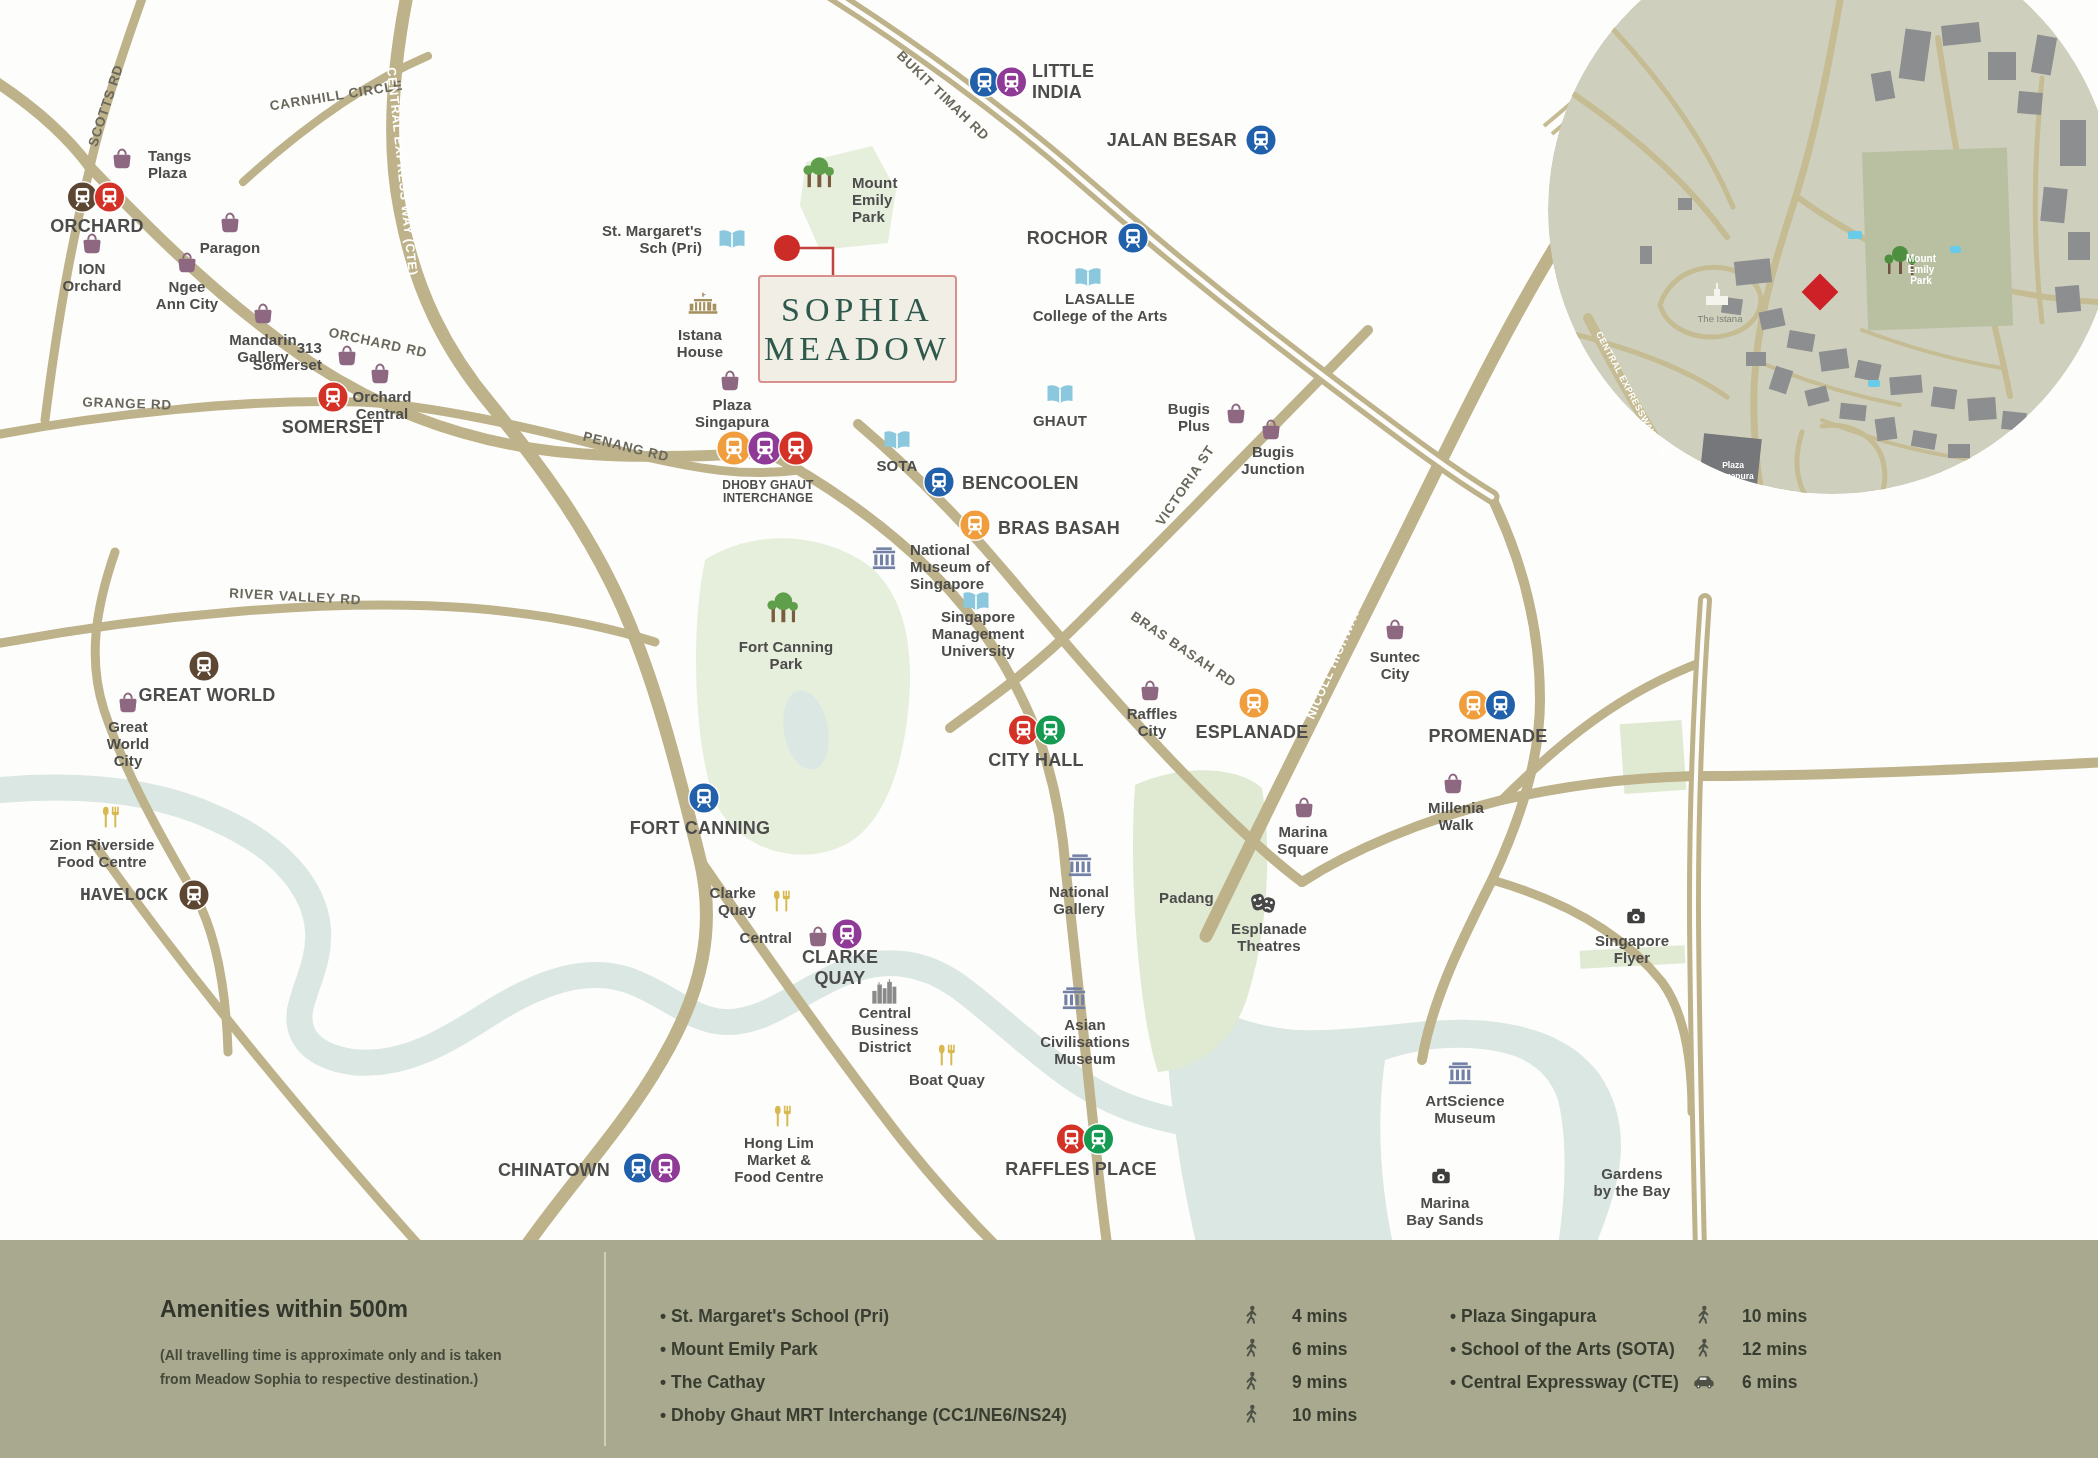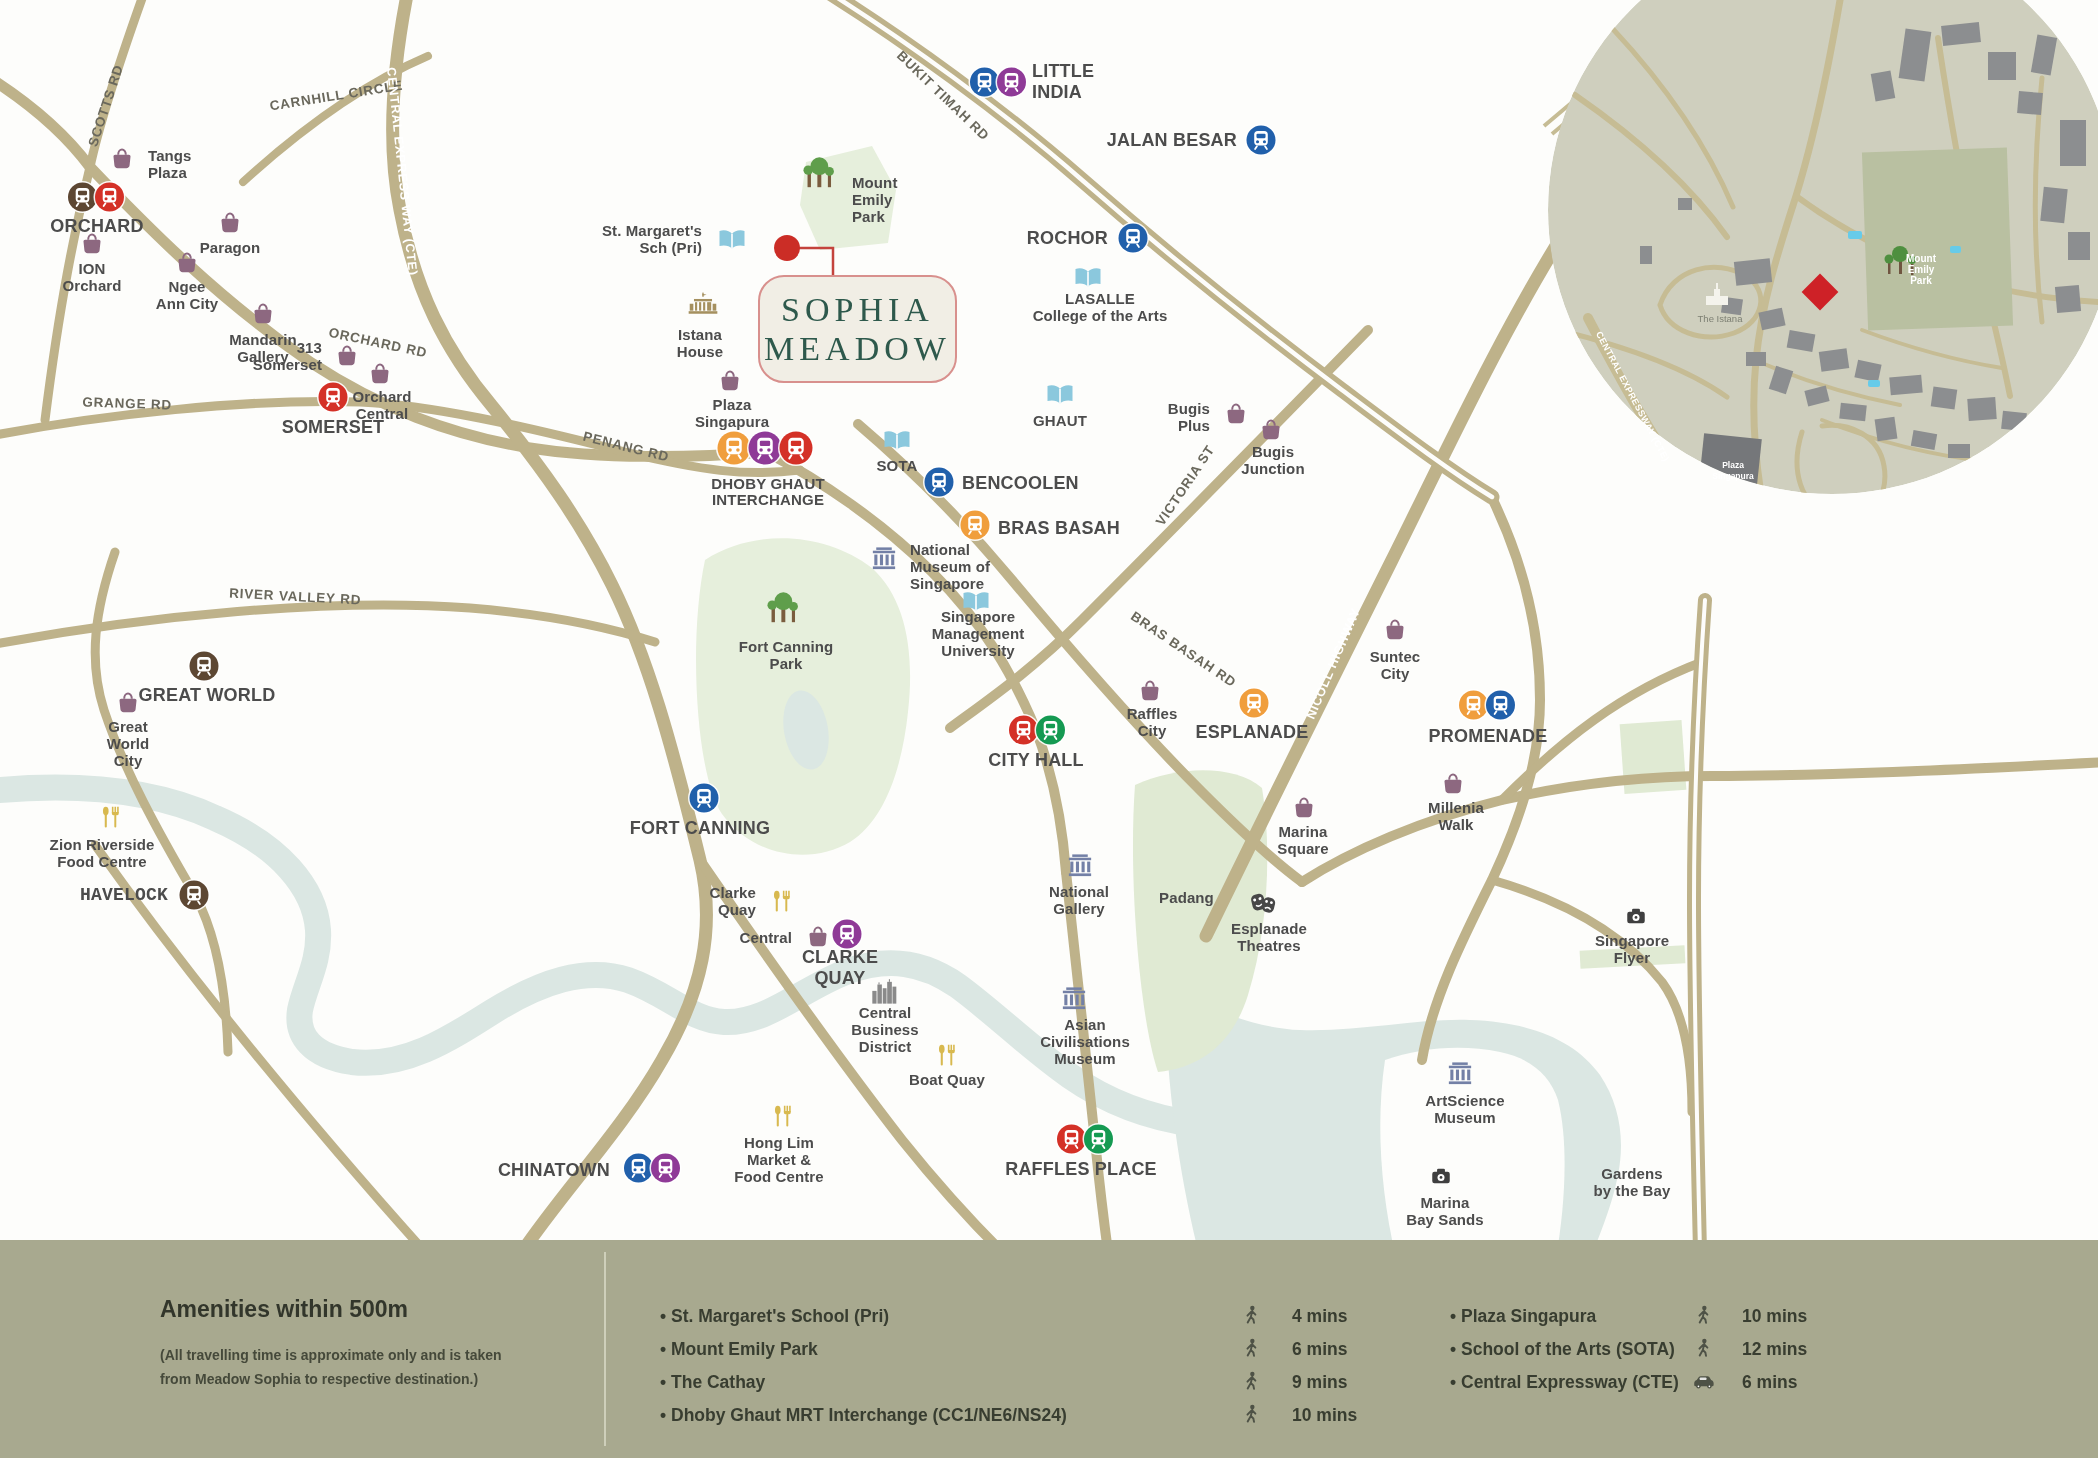--- a/index.html
+++ b/index.html
@@ -15,24 +15,24 @@
   .al-l{transform:translate(-100%,-50%);text-align:right;}
   .al-r{transform:translate(0,-50%);text-align:left;}
   .stn-row{position:absolute;transform:translate(-50%,-50%);display:flex;}
   .stn-c{width:29px;height:29px;border-radius:50%;margin-right:-2px;line-height:0;
          box-shadow:0 0 0 1.5px rgba(255,255,255,.9);}
   .stn-c svg{width:29px;height:29px;}
   .stn-big .stn-c{width:33px;height:33px;}
   .stn-big .stn-c svg{width:33px;height:33px;}
   .slabel{position:absolute;font-size:18px;font-weight:700;color:#4c4c4c;line-height:1.15;
           white-space:pre;letter-spacing:.2px;}
-  .slabel.big{font-size:15px;line-height:1.05;}
+  .slabel.big{font-size:12px;line-height:1.05;}
   
   #project-box{position:absolute;left:758px;top:275px;width:199px;height:108px;box-sizing:border-box;
-    background:#f1eee5;border:2.5px solid #d8908d;border-radius:26px;display:flex;flex-direction:column;
+    background:#f1eee5;border:2.5px solid #d8908d;border-radius:4px;display:flex;flex-direction:column;
     align-items:center;justify-content:center;}
   #project-box .pl{font-family:"Liberation Serif",serif;font-size:34px;letter-spacing:5px;
     color:#2e594c;line-height:1.15;}
   
   #panel{position:absolute;left:0;top:1240px;width:2098px;height:218px;background:#a8a98f;}
   #panel-divider{position:absolute;left:604px;top:1252px;width:2px;height:194px;background:rgba(253,252,240,.45);}
   #amen-heading{position:absolute;left:160px;top:1296px;font-size:23px;font-weight:700;color:#32362b;}
   #amen-note{position:absolute;left:160px;top:1344px;font-size:14px;color:#45493a;line-height:1.7;font-weight:600;}
   .amen-col{position:absolute;top:1300px;}
   #amen-col1{left:660px;width:780px;}

